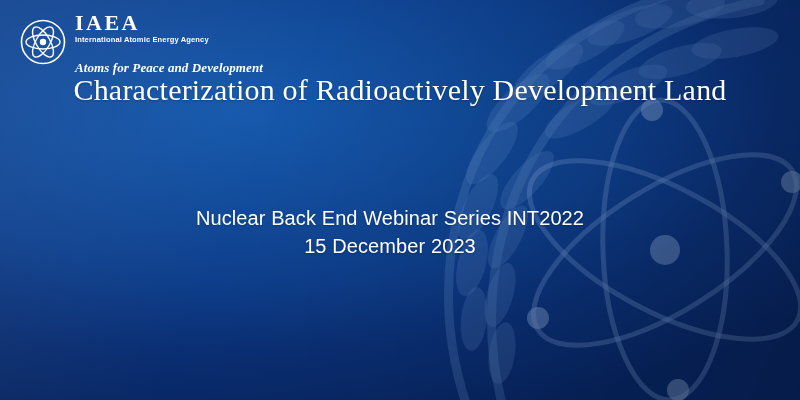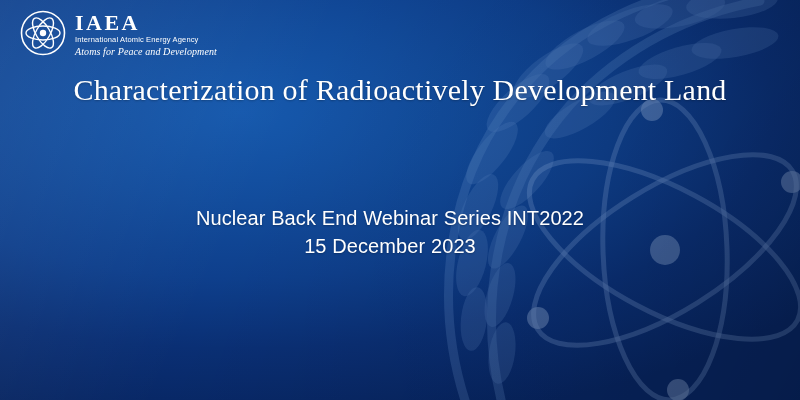--- a/index.html
+++ b/index.html
@@ -52,48 +52,49 @@
     height: 320px;
     opacity: 0.55;
   }
 
   
   #logo-block {
     position: absolute;
     left: 20px;
     top: 10px;
     display: flex;
-    align-items: flex-start;
+    align-items: center;
     gap: 9px;
     z-index: 5;
   }
   #logo-mark { width: 46px; height: 46px; flex: 0 0 auto; }
   .logo-text {
     color: #ffffff;
     line-height: 1.05;
     padding-top: 1px;
   }
   #iaea-wordmark {
     font-family: "Liberation Serif", serif;
     font-weight: bold;
     font-size: 22px;
     letter-spacing: 2.5px;
   }
   #iaea-fullname {
     font-size: 7.5px;
-    font-weight: normal;
+    font-weight: bold;
     letter-spacing: 0.15px;
     margin-top: 2px;
   }
   #iaea-tagline {
     font-family: "Liberation Serif", serif;
     font-style: italic;
-    font-size: 10px;
-    margin-top: 3px;
+    font-size: 13px;
+    margin-top: 17px;
     letter-spacing: 0.1px;
+    font-weight: bold;
   }
 
   
   #title {
     position: absolute;
     left: 55px;
     top: 70px;
     width: 690px;
     text-align: center;
     color: #ffffff;

